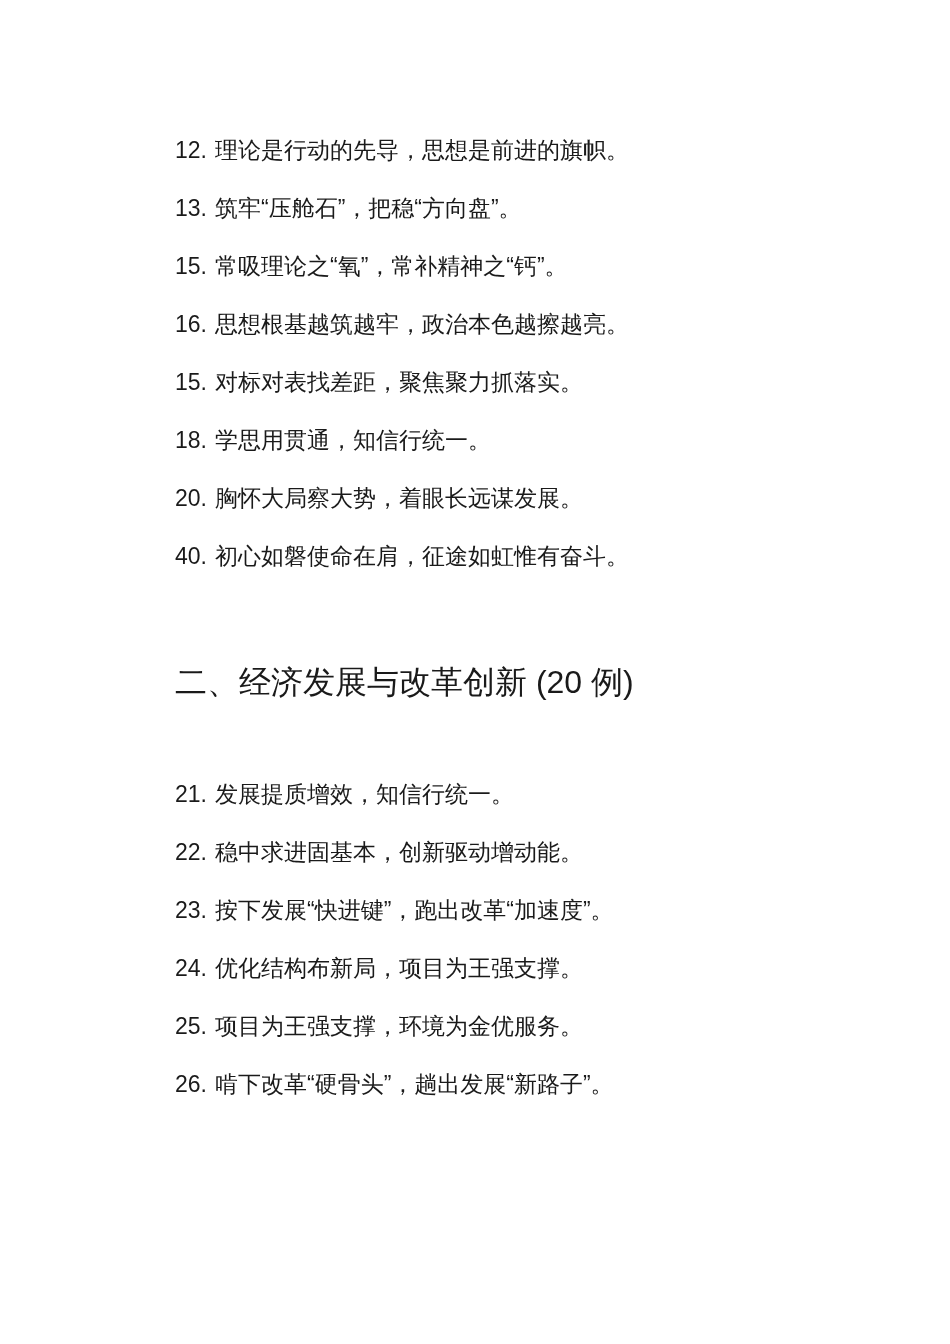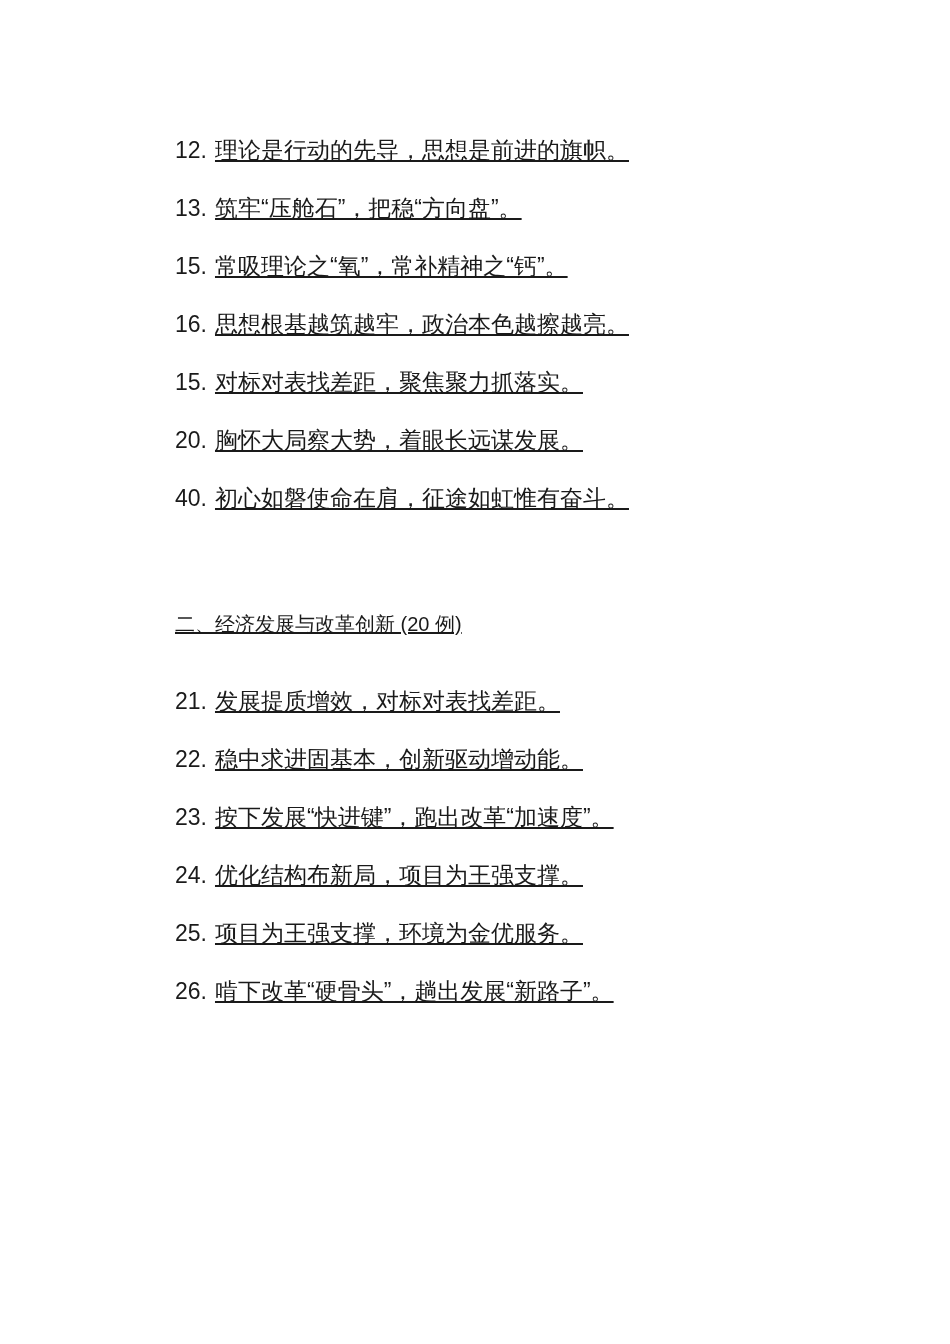--- a/index.html
+++ b/index.html
@@ -12,35 +12,34 @@
     background: #ffffff;
     overflow: hidden;
     font-family: "Liberation Sans", "DejaVu Sans", sans-serif;
     color: #1a1a1a;
   }
   .doc {
     box-sizing: border-box;
     width: 950px;
     height: 1344px;
     padding: 136px 68px 0 175px;
-    text-decoration: underline;
   }
   .item {
     margin: 0 0 29px 0;
     font-size: 23px;
     line-height: 29px;
     white-space: nowrap;
   }
   .item .num {
     display: inline-block;
     margin-right: 8px;
   }
   .section-heading {
-    margin: 96px 0 48px 0;
-    font-size: 20px;
+    margin: 96px 0 83px 0;
+    font-size: 32px;
     line-height: 30px;
     font-weight: normal;
     white-space: nowrap;
   }
 </style>
 </head>
 <body>
 
 <div class="doc">
 
@@ -48,28 +47,29 @@
 
   <p class="item"><span class="num">13.</span><span>筑牢“压舱石”，把稳“方向盘”。</span></p>
 
 
   <p class="item"><span class="num">15.</span><span>常吸理论之“氧”，常补精神之“钙”。</span></p>
 
   <p class="item"><span class="num">16.</span><span>思想根基越筑越牢，政治本色越擦越亮。</span></p>
 
   <p class="item"><span class="num">15.</span><span>对标对表找差距，聚焦聚力抓落实。</span></p>
 
+  <p class="item"><span class="num">18.</span><span>学思用贯通，知信行统一。</span></p>
 
   <p class="item"><span class="num">20.</span><span>胸怀大局察大势，着眼长远谋发展。</span></p>
 
   <p class="item"><span class="num">40.</span><span>初心如磐使命在肩，征途如虹惟有奋斗。</span></p>
 
   <h2 class="section-heading">二、经济发展与改革创新 (20 例)</h2>
 
-  <p class="item"><span class="num">21.</span><span>发展提质增效，对标对表找差距。</span></p>
+  <p class="item"><span class="num">21.</span><span>发展提质增效，知信行统一。</span></p>
 
   <p class="item"><span class="num">22.</span><span>稳中求进固基本，创新驱动增动能。</span></p>
 
   <p class="item"><span class="num">23.</span><span>按下发展“快进键”，跑出改革“加速度”。</span></p>
 
   <p class="item"><span class="num">24.</span><span>优化结构布新局，项目为王强支撑。</span></p>
 
   <p class="item"><span class="num">25.</span><span>项目为王强支撑，环境为金优服务。</span></p>
 
   <p class="item"><span class="num">26.</span><span>啃下改革“硬骨头”，趟出发展“新路子”。</span></p>

